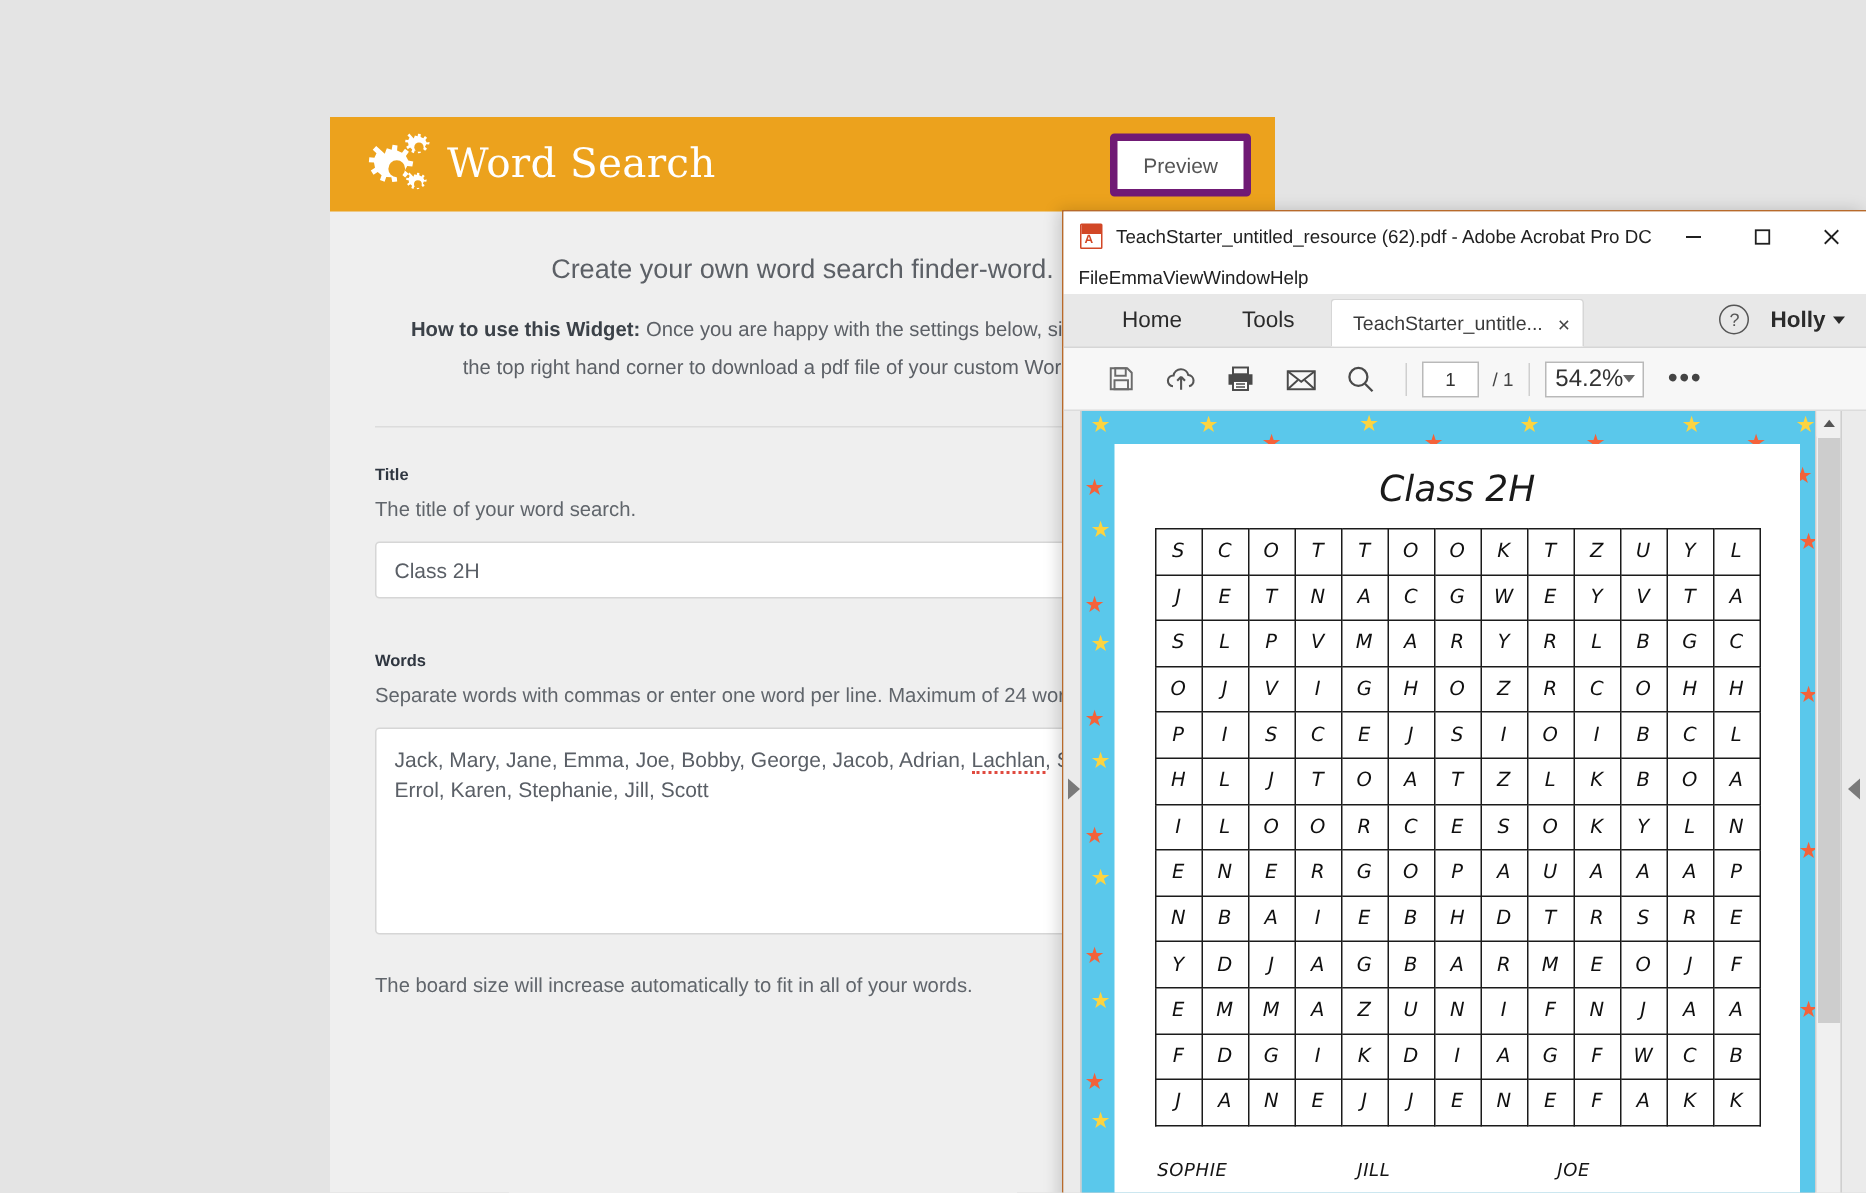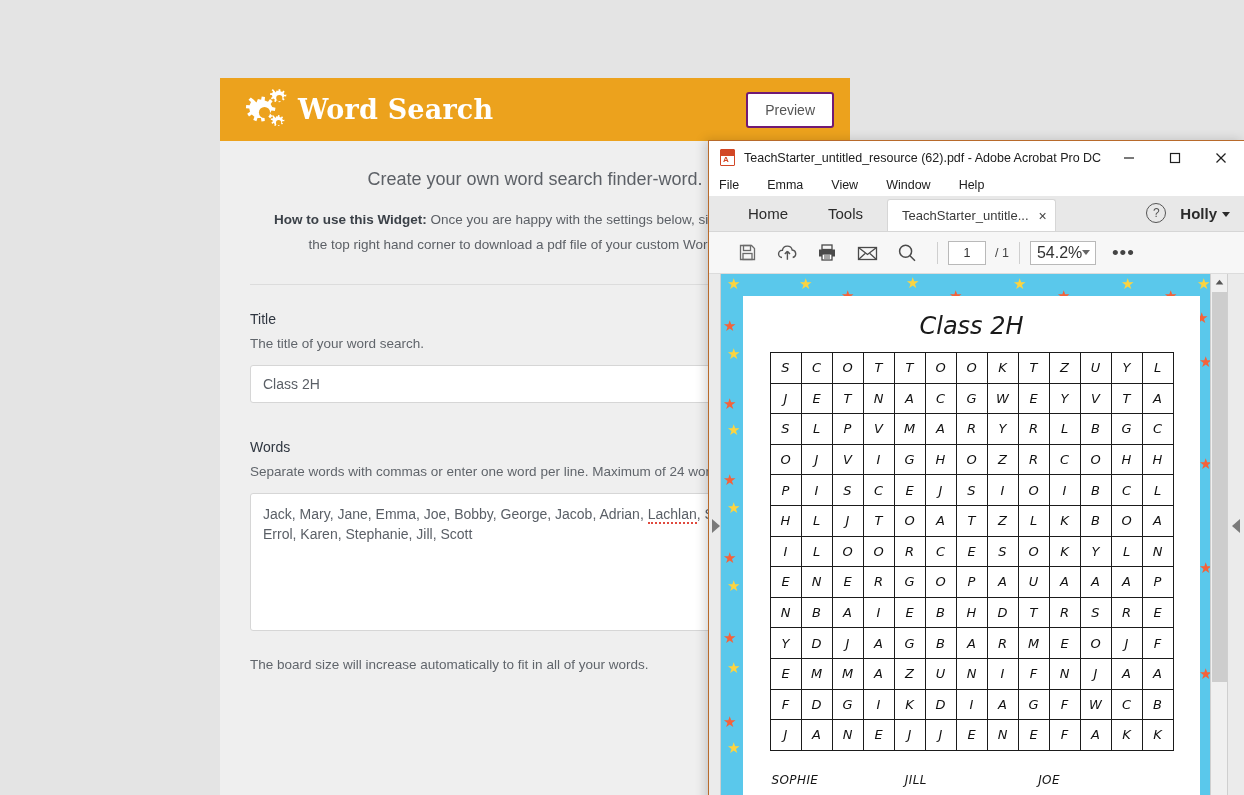--- a/index.html
+++ b/index.html
@@ -23,29 +23,29 @@
     height: 63px;
     background: #eca21d;
     display: flex;
     align-items: center;
     padding: 0 16px 0 18px;
   }
   .gears-icon { width: 50px; height: 44px; position: relative; flex: 0 0 auto; }
   .widget-title {
     color: #ffffff;
     font-family: "DejaVu Serif", serif;
-    font-weight: bold;
+    font-weight: normal;
     font-size: 27px;
     letter-spacing: .2px;
     margin-left: 10px;
   }
   .preview-btn {
     margin-left: auto;
     background: #ffffff;
-    border: 2px solid #701a75;
+    border: 5px solid #701a75;
     border-radius: 3px;
     color: #555;
     font-size: 14px;
     padding: 8px 17px;
     cursor: pointer;
   }
   .widget-body { padding: 0 30px; }
   .intro {
     text-align: center;
     color: #5c6066;
@@ -57,23 +57,23 @@
     color: #5c6066;
     font-size: 13.5px;
     line-height: 1.85;
     padding: 0 2px 26px;
   }
   .howto b { color: #3b4148; }
   .divider { height: 1px; background: #dcdcdc; margin: 0 0 26px; }
 
   .section { padding-bottom: 4px; }
   .section h3 {
-    font-size: 14px;
+    font-size: 11px;
     color: #2f3640;
-    font-weight: normal;
+    font-weight: bold;
     margin-bottom: 9px;
   }
   .section .hint {
     font-size: 13.5px;
     color: #60656b;
     margin-bottom: 14px;
   }
   .text-input {
     width: 100%;
     height: 38px;
@@ -154,21 +154,21 @@
     cursor: pointer;
   }
   .win-btn svg { display: block; }
 
   .menubar {
     height: 22px;
     background: #ffffff;
     display: flex;
     align-items: center;
     padding-left: 10px;
-    gap: 28px;
+    gap: 0;
   }
   .menubar span {
     font-size: 12.5px;
     color: #202020;
     cursor: pointer;
   }
 
   .tabbar {
     height: 36px;
     background: #e8e8e8;

